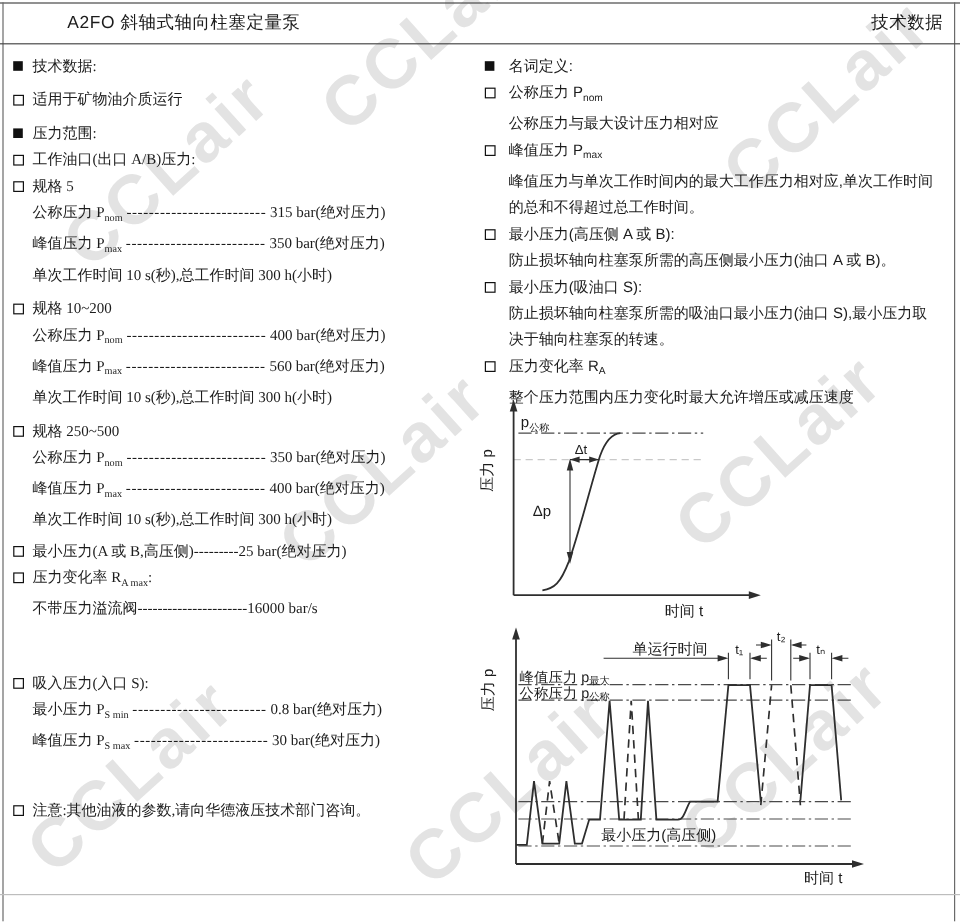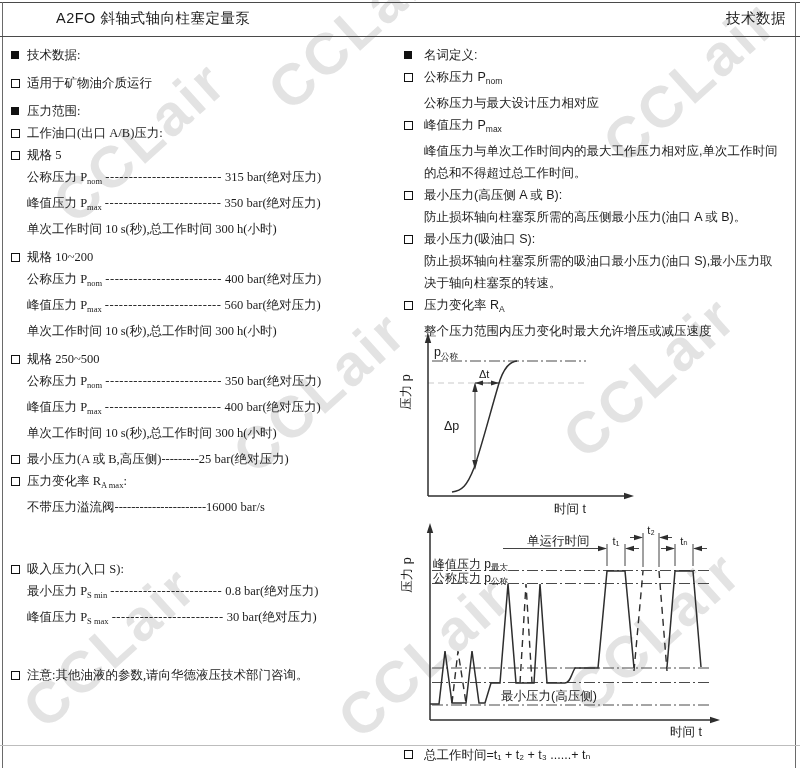--- a/index.html
+++ b/index.html
@@ -198,18 +198,14 @@
     <text x="218" y="25" class="tlab" text-anchor="middle">t₁</text>
     <text x="253" y="14" class="tlab" text-anchor="middle">t₂</text>
     <text x="286" y="25" class="tlab" text-anchor="middle">tₙ</text>
     <text x="35" y="48" style="font-size:12px"><tspan>峰值压力 p</tspan><tspan class="ss" dy="2">最大</tspan></text>
     <text x="35" y="61.5" style="font-size:12px"><tspan>公称压力 p</tspan><tspan class="ss" dy="2">公称</tspan></text>
     <text x="103" y="180">最小压力(高压侧)</text>
     <text transform="translate(13,55) rotate(-90)" text-anchor="middle">压力 p</text>
     <text x="272" y="216">时间 t</text>
   </svg>
 
-  <div class="total-row">
-    <span class="blt sqo"></span>
-    <span>总工作时间=t₁ + t₂ + t₃ ......+ tₙ</span>
-  </div>
 
 </div>
 
 </body></html>

